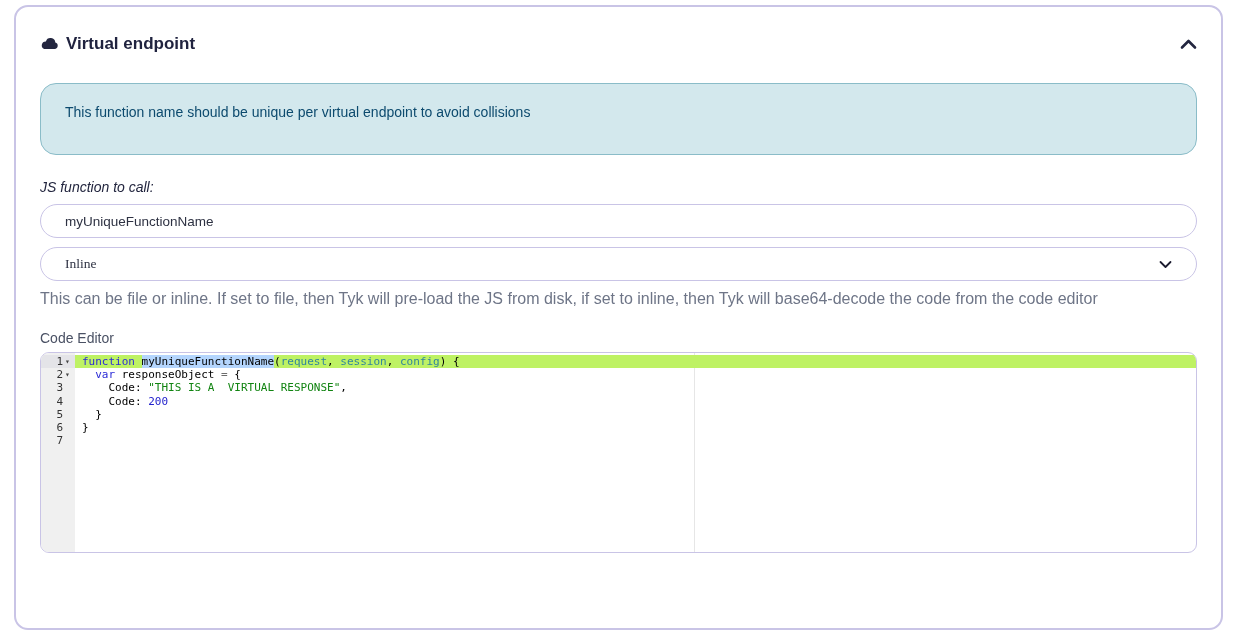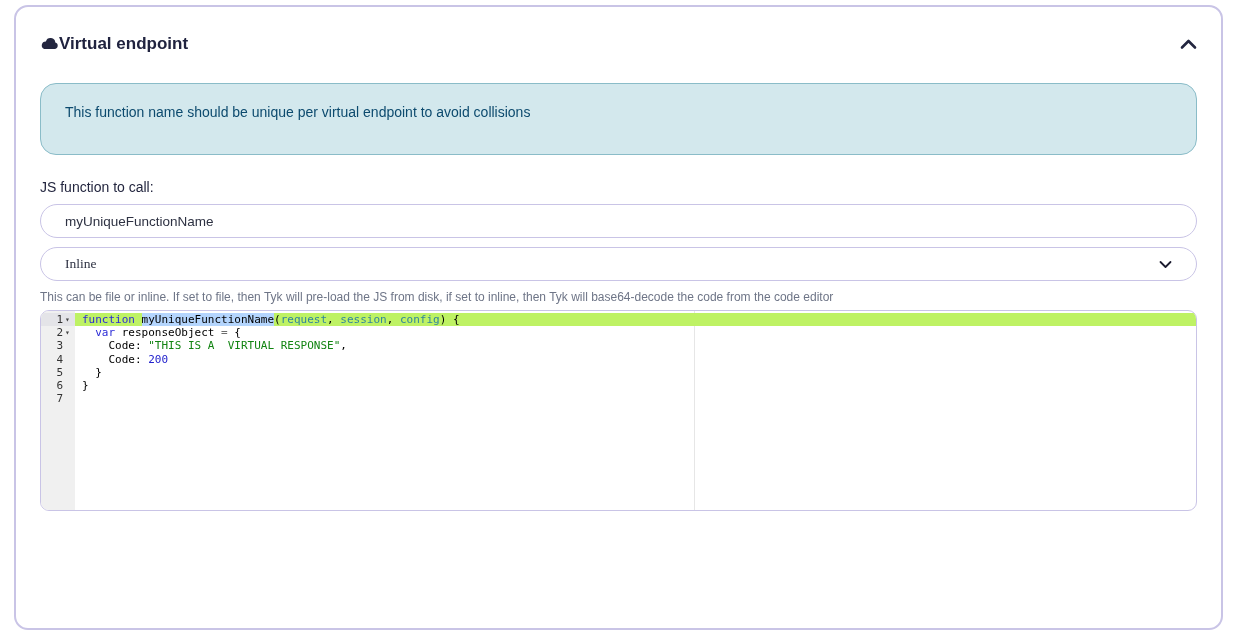--- a/index.html
+++ b/index.html
@@ -18,21 +18,21 @@
     border-radius: 14px;
     padding: 0 24px;
     position: relative;
   }
 
   .panel-header {
     display: flex; align-items: center; justify-content: space-between;
     padding-top: 22px; height: 52px;
   }
   .panel-title {
-    display: flex; align-items: center; 
+    display: flex; align-items: center; gap: 7px;
     color: #20233f; font-size: 17px; font-weight: 600;
   }
   .panel-title svg { display: block; }
   .collapse-btn {
     background: none; border: none; cursor: pointer;
     padding: 2px; margin-right: -2px; line-height: 0;
   }
 
   .banner {
     margin-top: 24px;
@@ -43,20 +43,21 @@
     padding: 20px 24px;
     color: #0c4a6e;
     font-size: 14px;
   }
 
   .field-label {
     margin-top: 24px;
     color: #23263f;
     font-size: 14px;
     font-weight: 500;
+    font-style: italic;
   }
   .pill-input {
     margin-top: 9px;
     width: 100%;
     height: 34px;
     border: 1.5px solid #c9c4e6;
     border-radius: 17px;
     padding: 0 24px;
     font-family: "Liberation Sans", sans-serif;
     font-size: 13.5px;
@@ -75,21 +76,21 @@
     font-size: 13.5px;
     color: #2d3142;
     background: #ffffff;
     display: flex; align-items: center; justify-content: space-between;
     cursor: pointer;
     font-family: Liberation Serif, serif;
   }
   .helper-text {
     margin-top: 9px;
     color: #6e7587;
-    font-size: 12px;
+    font-size: 16px;
   }
   .editor-label {
     margin-top: 22px;
     color: #4a5164;
     font-size: 14px;
     font-weight: 400;
   }
 
   .code-editor {
     margin-top: 6px;
@@ -187,20 +188,21 @@
   <div class="pill-select">
     <span>Inline</span>
     <span style="line-height:0;">
       <svg width="13" height="9" viewBox="0 0 13 9" fill="none" stroke="#1b1b2f" stroke-width="1.8" stroke-linecap="round" stroke-linejoin="round">
         <polyline points="1.5,2 6.5,7 11.5,2"></polyline>
       </svg>
     </span>
   </div>
   <div class="helper-text">This can be file or inline. If set to file, then Tyk will pre-load the JS from disk, if set to inline, then Tyk will base64-decode the code from the code editor</div>
 
+  <div class="editor-label">Code Editor</div>
   <div class="code-editor">
     <div class="gutter">
         <div class="gutter-cell active">
           <span>1</span>
           <span class="fold">▾</span>
         </div>
         <div class="gutter-cell">
           <span>2</span>
           <span class="fold">▾</span>
         </div>

